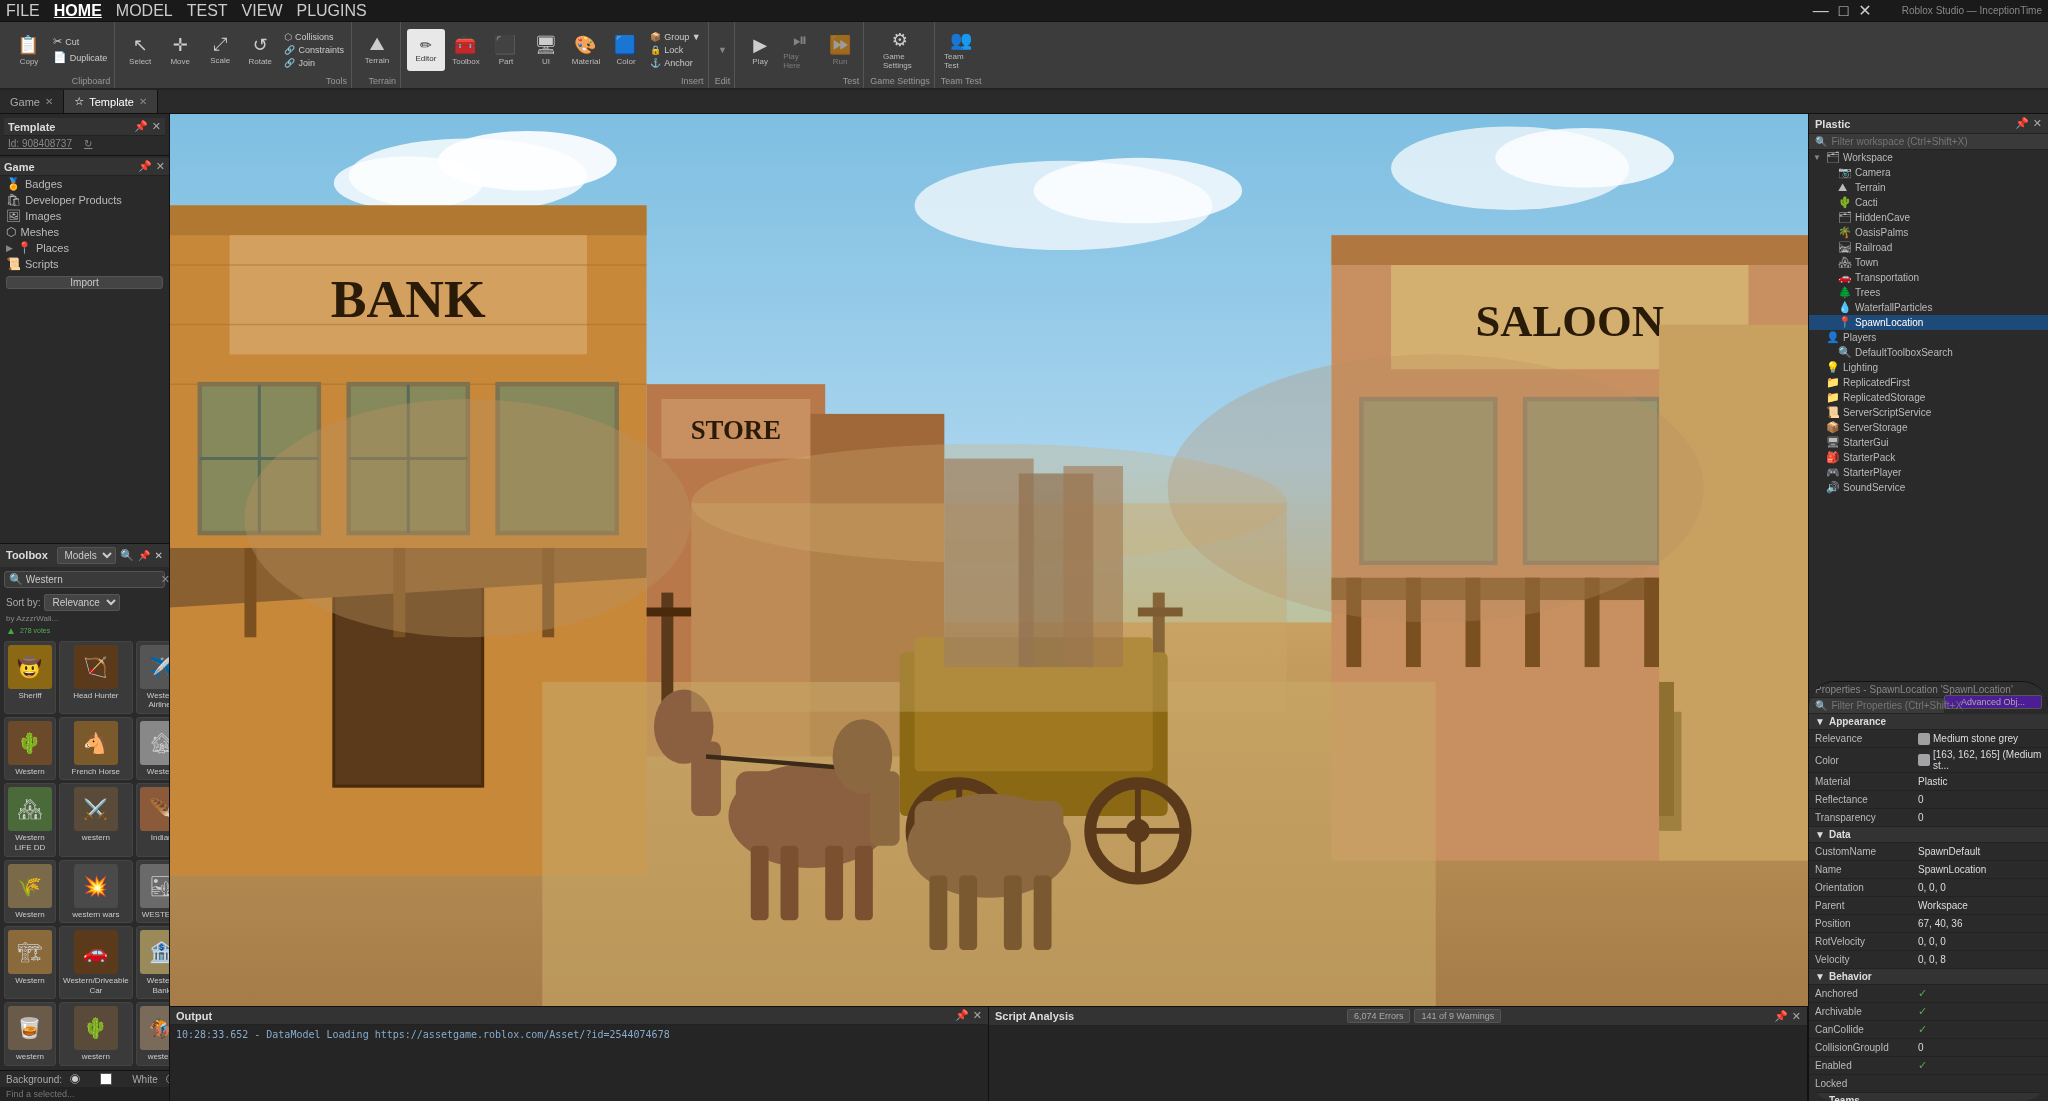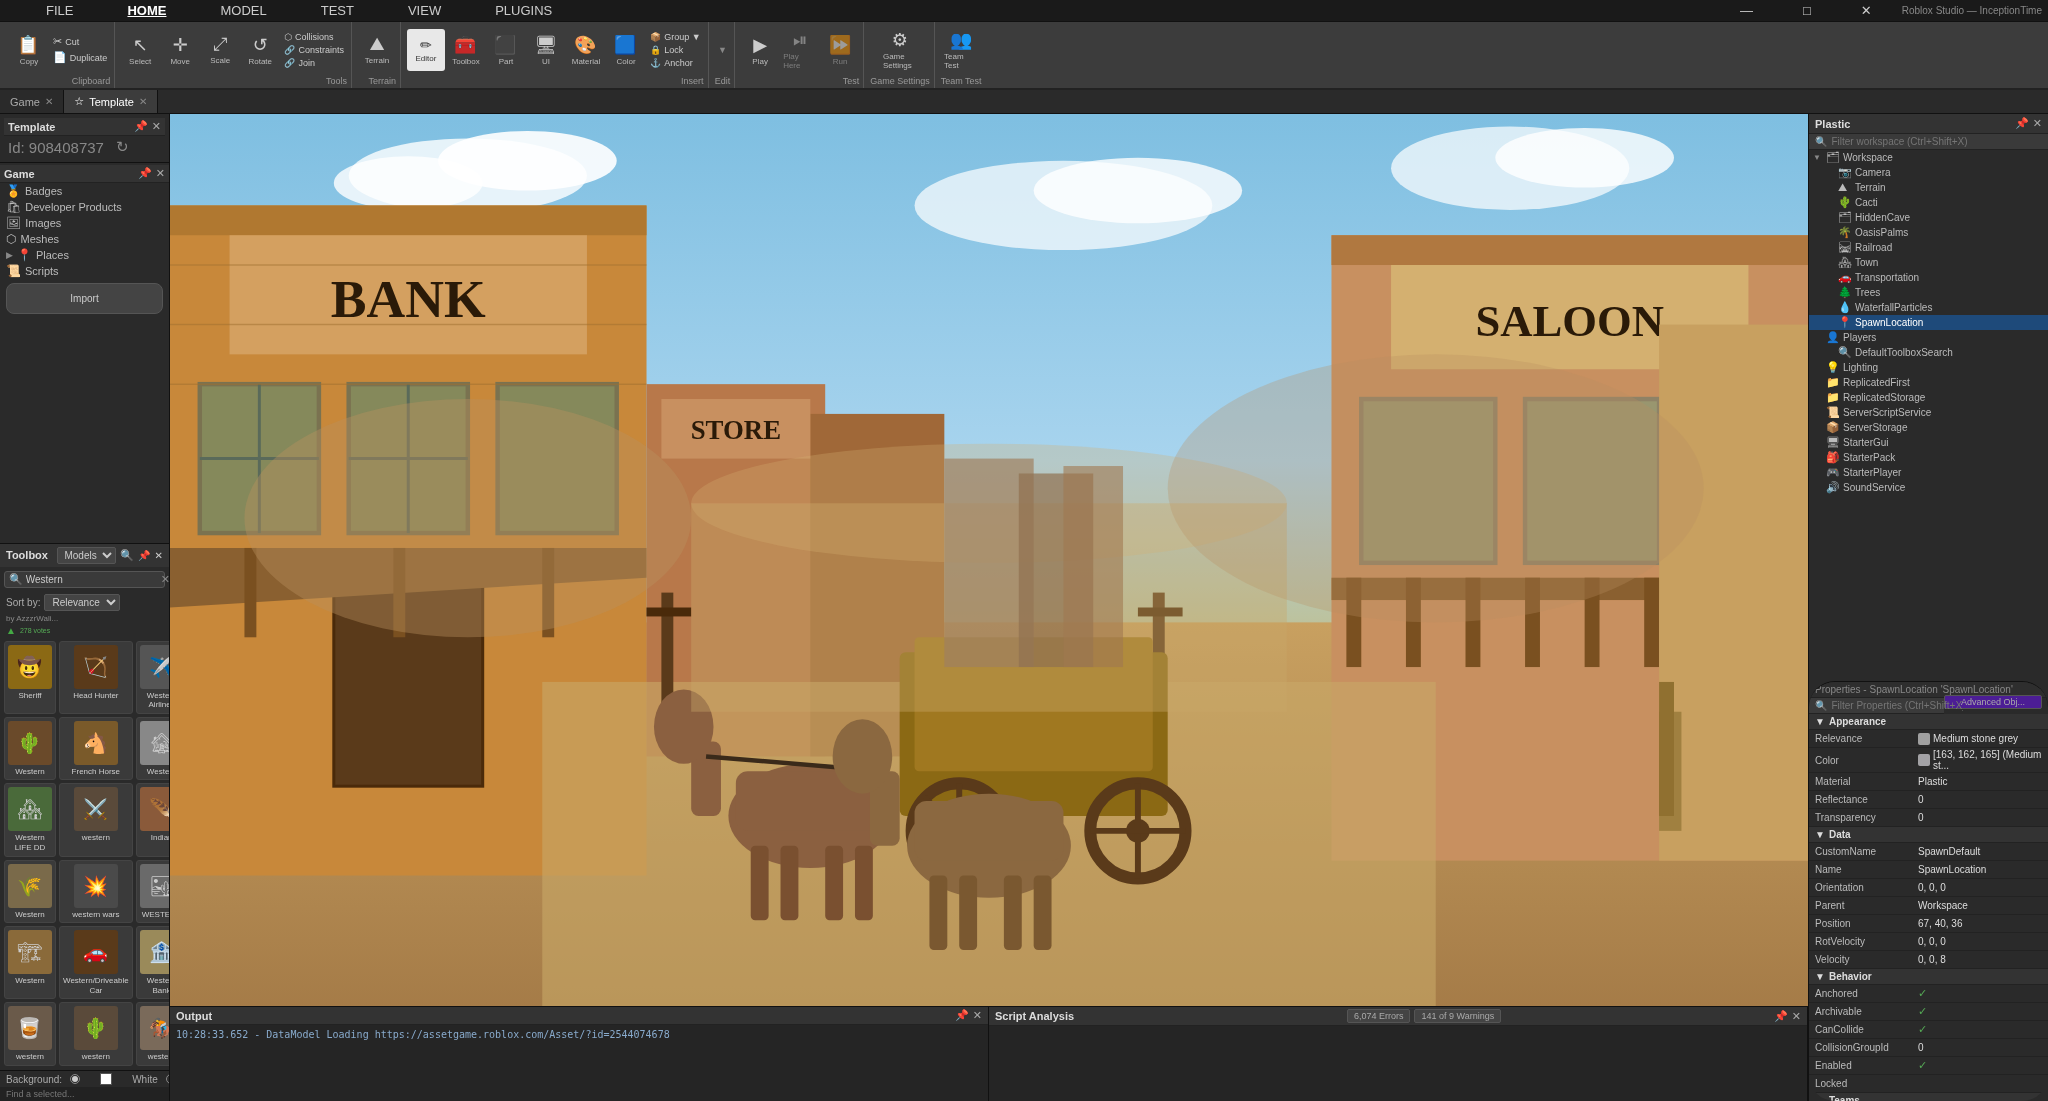--- a/index.html
+++ b/index.html
@@ -1,20 +1,20 @@
 <!DOCTYPE html>
 <html><head>
   <meta charset="utf-8">
   <style>
     * { box-sizing: border-box; margin: 0; padding: 0; }
     body { font-family: 'Segoe UI', Arial, sans-serif; font-size: 11px; background: #2d2d2d; color: #ccc; overflow: hidden; width: 2048px; height: 1101px; }
 
     
     #menu-bar { display: flex; align-items: center; background: #1a1a1a; height: 22px; padding: 0 6px; gap: 14px; border-bottom: 1px solid #111; }
-    #menu-bar span { color: #ccc; font-size: 13px; cursor: pointer; margin-left: 40px; }
+    #menu-bar span { color: #ccc; font-size: 16px; cursor: pointer; }
     .menu-right { margin-left: auto; display: flex; align-items: center; gap: 10px; }
 
     
     #toolbar { display: flex; align-items: stretch; background: #3c3c3c; border-bottom: 2px solid #222; height: 68px; padding: 0 6px; gap: 2px; }
     .tb-btn { display: flex; flex-direction: column; align-items: center; justify-content: center; width: 38px; height: 42px; cursor: pointer; border-radius: 3px; padding: 2px; }
     .tb-btn .icon { font-size: 18px; }
     .tb-btn .lbl { font-size: 8px; color: #bbb; margin-top: 1px; }
     .tb-btn-small { display: flex; align-items: center; gap: 3px; cursor: pointer; padding: 1px 3px; border-radius: 2px; font-size: 9px; color: #ccc; }
     .tb-btn-small .icon { font-size: 11px; }
     .active-tab-btn { background: #e8e8e8; color: #333; border-radius: 3px; }
@@ -30,21 +30,21 @@
     #main { display: flex; height: calc(1101px - 22px - 68px - 24px); }
 
     
     #left-panel { width: 170px; background: #2a2a2a; border-right: 1px solid #111; display: flex; flex-direction: column; overflow: hidden; }
     #template-panel { border-bottom: 1px solid #111; padding: 4px; }
     .panel-header { display: flex; align-items: center; justify-content: space-between; padding: 2px 4px; background: #333; border-bottom: 1px solid #222; }
     .panel-header-title { font-size: 11px; font-weight: bold; color: #ddd; }
     .panel-icons { display: flex; gap: 4px; }
     .panel-icon { font-size: 11px; cursor: pointer; color: #aaa; }
 
-    .template-id { font-size: 15px; color: #888; padding: 2px 4px; display: flex; align-items: center; gap: 12px; }
+    .template-id { font-size: 10px; color: #888; padding: 2px 4px; display: flex; align-items: center; gap: 12px; text-decoration: underline; }
 
     .tree-item { display: flex; align-items: center; gap: 4px; padding: 1px 6px; cursor: pointer; font-size: 11px; color: #bbb; }
     .tree-item .tree-icon { font-size: 12px; }
     .tree-item .chevron { font-size: 9px; color: #888; }
 
     
     #game-panel { flex: 1; overflow-y: auto; padding: 2px 0; }
 
     
     #toolbox-panel { border-top: 1px solid #111; }
@@ -370,21 +370,21 @@
         <span class="chevron">▶</span>
         <span class="tree-icon">📍</span>
         <span>Places</span>
       </div>
       <div class="tree-item">
         <span class="tree-icon">📜</span>
         <span>Scripts</span>
       </div>
 
       <div style="padding:4px 6px;">
-        <button style="width:100%;background:#444;border:1px solid #555;color:#ccc;padding:9px;cursor:pointer;border-radius:8px;font-size:10px;">Import</button>
+        <button style="width:100%;background:#444;border:1px solid #555;color:#ccc;padding:0;cursor:pointer;border-radius:3px;font-size:10px;">Import</button>
       </div>
     </div>
 
     <div id="toolbox-panel">
       <div class="toolbox-header">
         <span class="toolbox-header-title">Toolbox</span>
         <div class="toolbox-controls">
           <select class="tb-select">
             <option>Models</option>
             <option>Decals</option>

